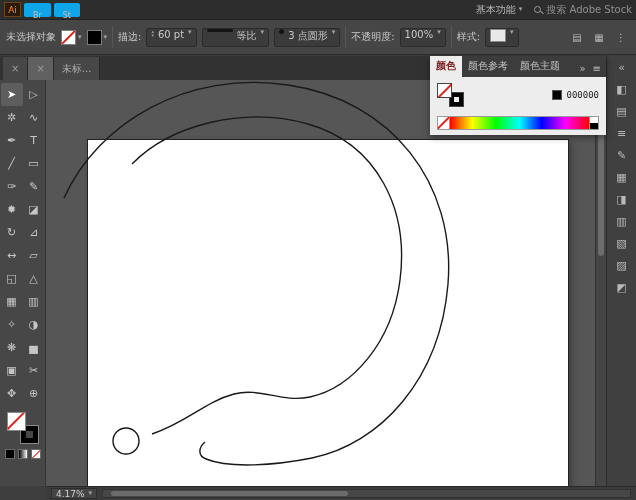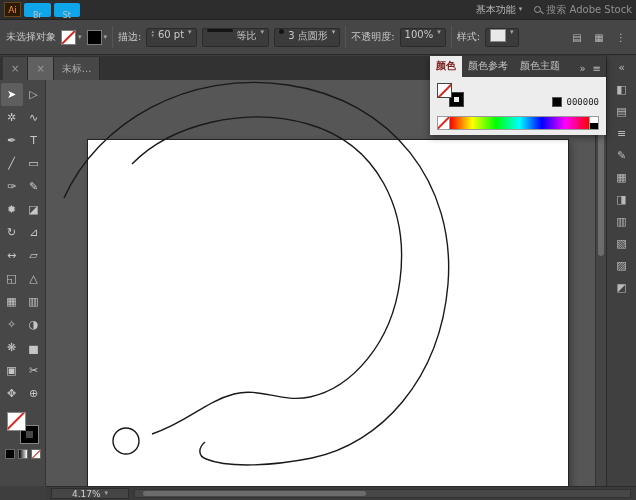--- a/index.html
+++ b/index.html
@@ -85,21 +85,21 @@
   
   #colorpanel{position:absolute;right:30px;top:56px;width:176px;height:79px;z-index:6;
     box-shadow:0 2px 7px rgba(0,0,0,.45)}
   .cp-head{height:21px;background:#3c3c3c;display:flex;align-items:flex-end;font-size:10px}
   .cp-tab{padding:3px 6px 4px;color:#c2c2c2}
   .cp-tab.active{background:#ededed;color:#7c1f1f;font-weight:bold}
   .cp-ov{margin-left:auto;padding:0 2px 3px;color:#bbb;font-size:10px}
   .cp-menu{padding:0 5px 3px;color:#bbb;font-size:10px}
   .cp-body{height:58px;background:#ededed;padding:6px 7px 5px;display:flex;
     flex-direction:column;justify-content:space-between}
-  .cp-row{display:flex;align-items:flex-end}
+  .cp-row{display:flex;align-items:center}
   .cp-fs{position:relative;width:27px;height:24px}
   .cp-fill{position:absolute;left:0;top:0;width:15px;height:15px;border:1px solid #444;z-index:2}
   .cp-stroke{position:absolute;right:0;bottom:0;width:15px;height:15px;background:#000;
     border:1px solid #444;z-index:1}
   .cp-stroke::after{content:"";position:absolute;left:4px;top:4px;width:5px;height:5px;background:#ededed}
   .cp-hexwrap{margin-left:auto;display:flex;align-items:center;gap:4px;font-size:9px;color:#1e1e1e;
     font-family:"DejaVu Sans Mono","Liberation Mono",monospace}
   .cp-hexswatch{width:10px;height:10px;background:#000;border:1px solid #555;display:inline-block}
   .cp-spec{display:flex;align-items:stretch;height:14px;border:1px solid #9a9a9a}
   .cp-none{width:12px;background:#fff;border-right:1px solid #9a9a9a;position:relative;overflow:hidden}
@@ -115,21 +115,21 @@
     border-left:1px solid #2c2c2c;display:flex;flex-direction:column;align-items:center;
     padding-top:3px;gap:5px;z-index:4}
   .dicon{width:20px;height:17px;display:flex;align-items:center;justify-content:center;
     color:#b8b8b8;font-size:11px}
 
   
   #statusbar{position:absolute;left:46px;right:0;bottom:0;height:14px;background:#3b3b3b;
     border-top:1px solid #2a2a2a;display:flex;align-items:center;font-size:9px;color:#cfcfcf;
     padding:0 5px;gap:5px;z-index:3}
   .zoom{display:flex;align-items:center;gap:4px;background:#454545;border:1px solid #2d2d2d;
-    height:11px;padding:0 20px}
+    height:11px;padding:0 4px}
   .hscroll{flex:1;height:9px;background:#474747;border:1px solid #333;position:relative}
   .hthumb{position:absolute;left:8px;top:1px;bottom:1px;width:45%;background:#6c6c6c;border-radius:3px}
 </style>
 </head>
 <body>
 
 <div id="app">
 
   <div id="menubar">
     <div class="logo">Ai</div>

